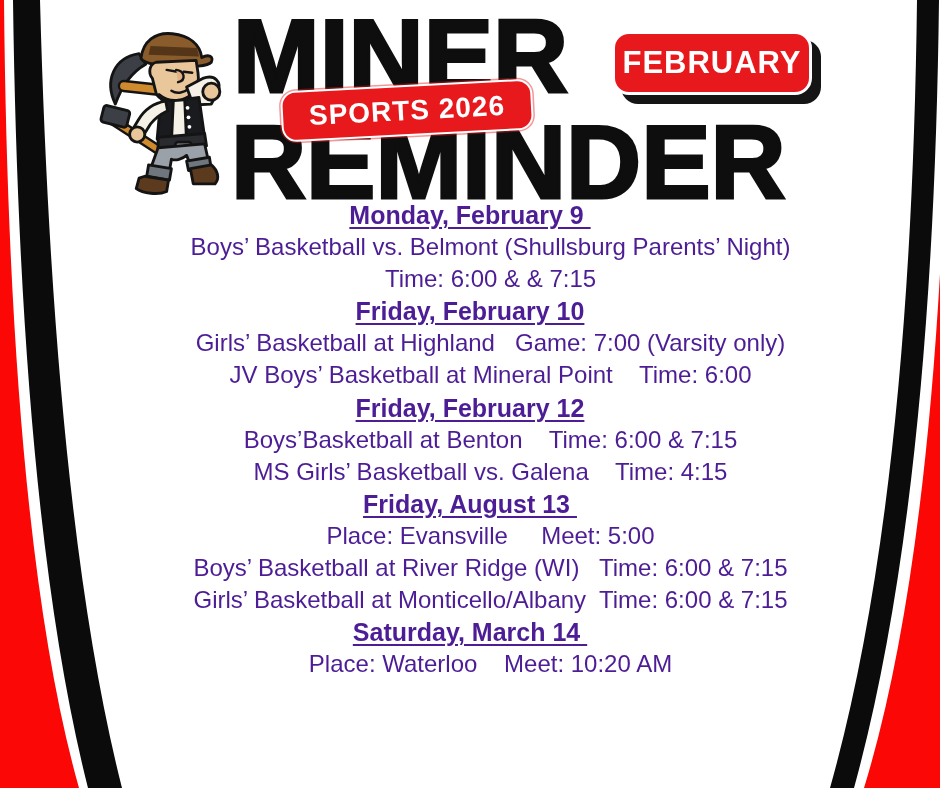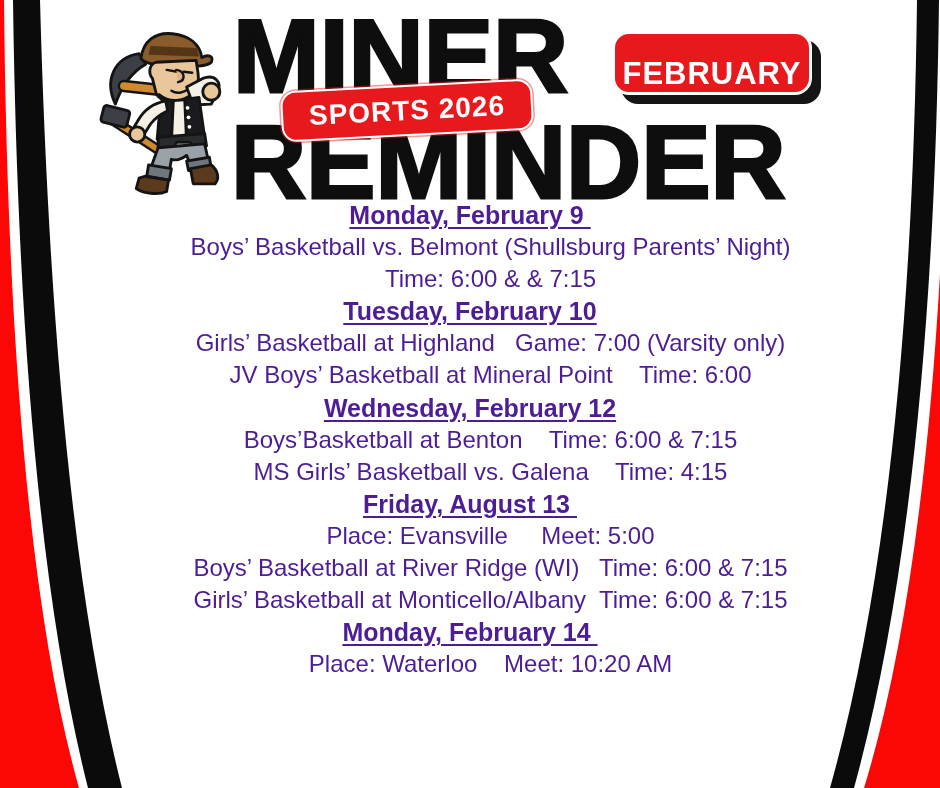--- a/index.html
+++ b/index.html
@@ -20,21 +20,21 @@
   #title-line1{left:233px;top:4px;}
   #title-line2{left:231px;top:110px;}
   
   .badge{
     position:absolute;z-index:5;background:#e8191d;color:#ffffff;font-weight:700;
     display:flex;align-items:center;justify-content:center;white-space:nowrap;
     border:3px solid #ffffff;box-sizing:border-box;
   }
   #month-badge{
     left:612px;top:31px;width:200px;height:64px;border-radius:17px;
-    font-size:31px;letter-spacing:1px;box-shadow:9px 9px 0 #151515;align-items:flex-end;
+    font-size:31px;letter-spacing:1px;box-shadow:9px 9px 0 #151515;
   }
   #season-badge{
     left:281px;top:85px;width:252px;height:51px;border-radius:15px;
     font-size:28px;letter-spacing:1px;transform:rotate(-3deg);
     border-width:2.5px;box-shadow:0 0 0 1.5px rgba(232,25,29,.45);
   }
   
   .schedule{
     position:absolute;left:0;top:199px;width:940px;z-index:4;text-align:center;
     font-size:24px;line-height:32.1px;color:#4c1d95;
@@ -114,28 +114,28 @@
 </div>
 <div class="badge" id="season-badge">
   <span>SPORTS 2026</span>
 </div>
 
 <div class="schedule">
   <div class="day-header">Monday, February 9 </div>
   <div class="line">Boys’ Basketball vs. Belmont (Shullsburg Parents’ Night)</div>
   <div class="line">Time: 6:00 &amp; &amp; 7:15</div>
 
-  <div class="day-header">Tuesday, February 10</div>
+  <div class="day-header">Friday, February 10</div>
   <div class="line">Girls’ Basketball at Highland   Game: 7:00 (Varsity only)</div>
   <div class="line">JV Boys’ Basketball at Mineral Point    Time: 6:00</div>
 
-  <div class="day-header">Wednesday, February 12</div>
+  <div class="day-header">Friday, February 12</div>
   <div class="line">Boys’Basketball at Benton    Time: 6:00 &amp; 7:15</div>
   <div class="line">MS Girls’ Basketball vs. Galena    Time: 4:15</div>
 
   <div class="day-header">Friday, August 13 </div>
   <div class="line">Place: Evansville     Meet: 5:00</div>
   <div class="line">Boys’ Basketball at River Ridge (WI)   Time: 6:00 &amp; 7:15</div>
   <div class="line">Girls’ Basketball at Monticello/Albany  Time: 6:00 &amp; 7:15</div>
 
-  <div class="day-header">Monday, February 14 </div>
+  <div class="day-header">Saturday, March 14 </div>
   <div class="line">Place: Waterloo    Meet: 10:20 AM</div>
 </div>
 
 </body></html>

